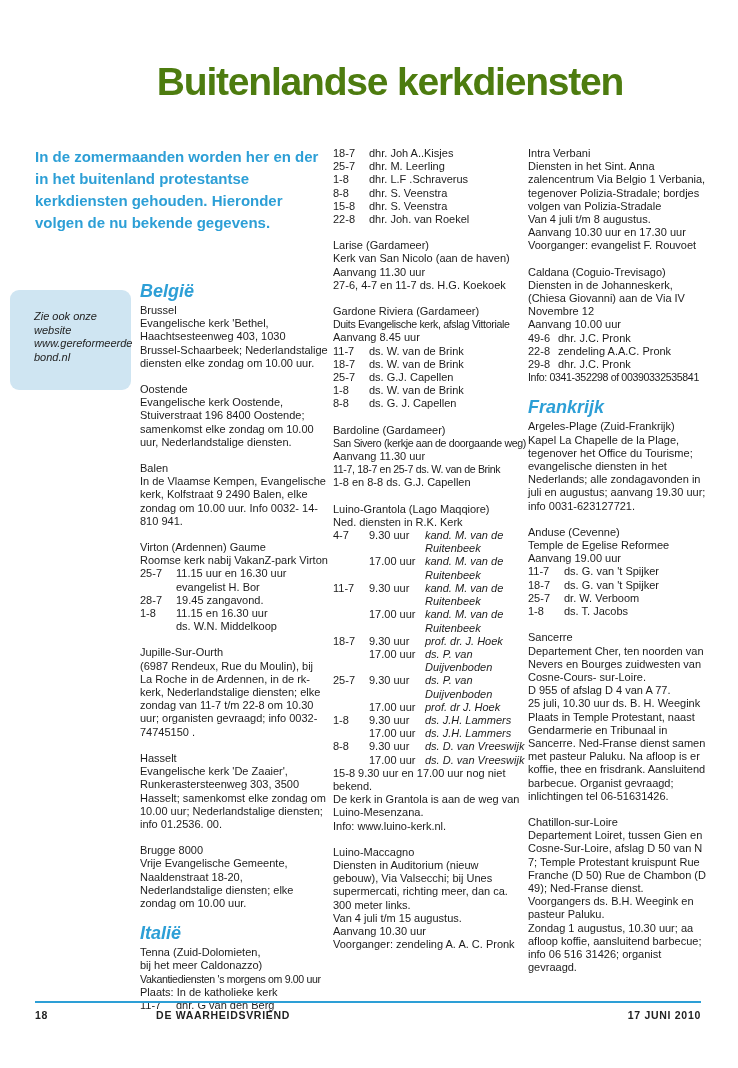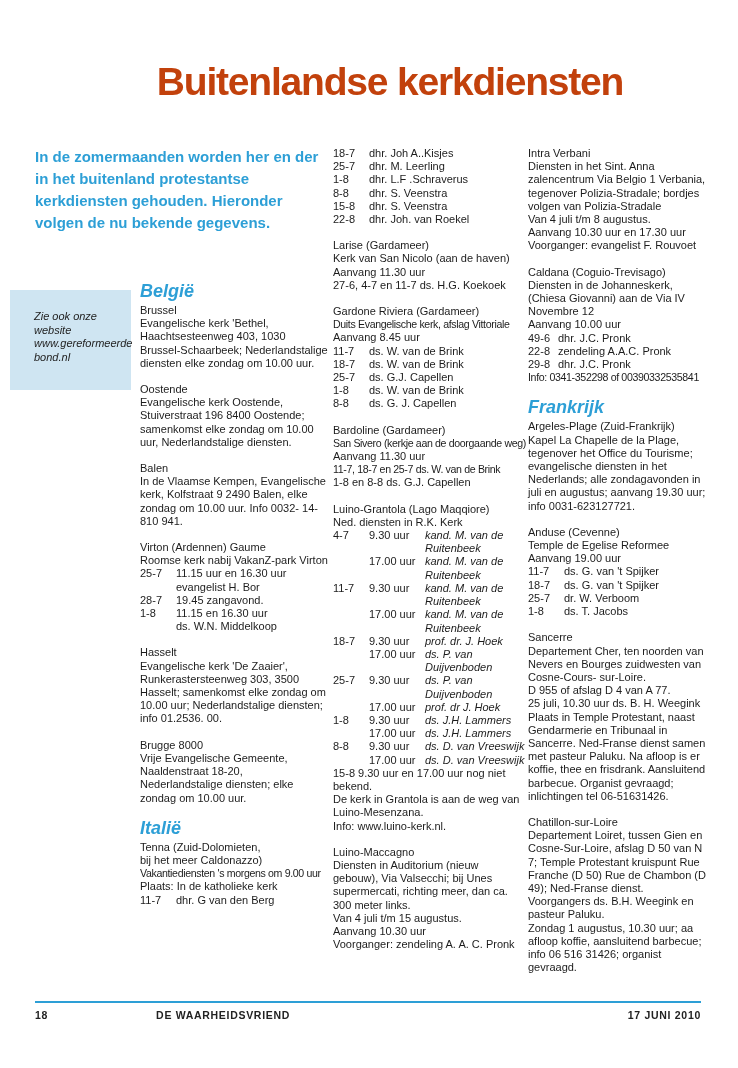--- a/index.html
+++ b/index.html
@@ -1,24 +1,24 @@
 <!DOCTYPE html>
 <html style="--accent: #2d9fd6; --note_bg: #cfe5f2; --text: #1c1c1c;"><head>
 <meta charset="utf-8">
 <style>
   html,body{margin:0;padding:0;background:#ffffff;}
   .page{position:relative;width:738px;height:1068px;background:#fff;overflow:hidden;
         font-family:"Liberation Sans",sans-serif;color:var(--text,#1c1c1c);}
   .title{position:absolute;left:110px;top:60px;width:560px;text-align:center;
-         font-size:39px;font-weight:700;letter-spacing:-1.2px;color:#c2410c;}
+         font-size:39px;font-weight:700;letter-spacing:-1.2px;color:#4d7c0f;}
   .intro{position:absolute;left:35px;top:146px;width:294px;font-size:15px;line-height:22px;
          font-weight:700;color:var(--accent,#2d9fd6);}
   .note{position:absolute;left:10px;top:290px;width:121px;height:100px;
         background:var(--note_bg,#cfe5f2);box-sizing:border-box;padding:20px 6px 9px 24px;
-        font-style:italic;font-size:11px;line-height:13.5px;color:#222;}
+        font-style:italic;font-size:11px;line-height:13.5px;color:#222;border-radius:9px;}
   .col{position:absolute;font-size:11px;line-height:13.2px;}
   .col1{left:140px;top:281px;width:188px;}
   .col2{left:333px;top:147px;width:192px;}
   .col3{left:528px;top:147px;width:184px;}
   .sec{margin:0 0 13px 0;}
   .sec-title{font-weight:400;}
   .country{color:var(--accent,#2d9fd6);font-style:italic;font-size:18px;line-height:20px;
            font-weight:600;margin:0 0 3px 0;}
   .row{display:flex;}
   .d{flex:0 0 36px;}
@@ -85,20 +85,24 @@
       <div class="row">
         <span class="d">1-8</span>
         <span class="t">11.15 en 16.30 uur</span>
       </div>
       <div class="row">
         <span class="d"></span>
         <span class="t">ds. W.N. Middelkoop</span>
       </div>
     </div>
 
+    <div class="sec">
+      <div class="sec-title">Jupille-Sur-Ourth</div>
+      <div>(6987 Rendeux, Rue du Moulin), bij La Roche in de Ardennen, in de rk-kerk, Nederlandstalige diensten; elke zondag van 11-7 t/m 22-8  om 10.30 uur; organisten gevraagd; info 0032-74745150 .</div>
+    </div>
 
     <div class="sec">
       <div class="sec-title">Hasselt</div>
       <div>Evangelische kerk 'De Zaaier', Runkerastersteenweg 303, 3500 Hasselt; samenkomst elke zondag om 10.00 uur; Nederlandstalige diensten; info 01.2536. 00.</div>
     </div>
 
     <div class="sec">
       <div class="sec-title">Brugge 8000</div>
       <div>Vrije Evangelische Gemeente, Naaldenstraat 18-20, Nederlandstalige diensten; elke zondag om 10.00 uur.</div>
     </div>

